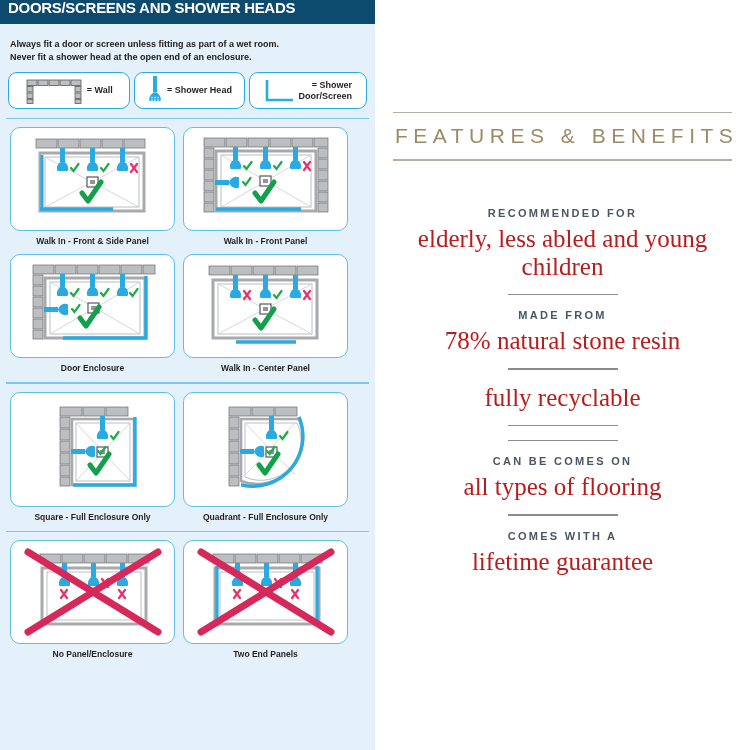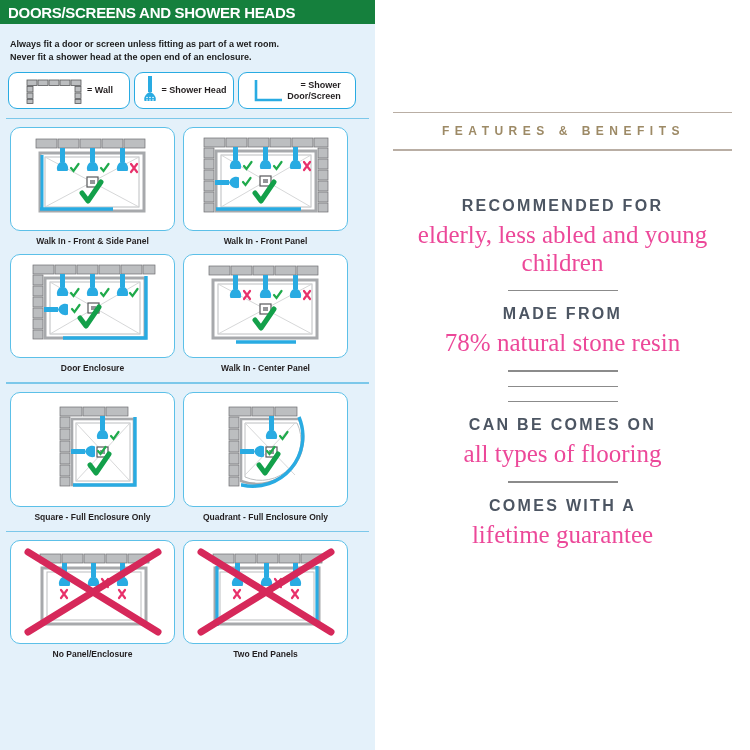--- a/index.html
+++ b/index.html
@@ -11,22 +11,22 @@
   .page{position:relative;width:750px;height:750px;display:flex;}
 
   
   .left{
     width:375px;height:750px;
     background:#e4f1fa;
     position:relative;
     box-sizing:border-box;
   }
   .hdr{
-    height:24px;background:#15803d;color:#ffffff;
-    display:flex;align-items:center;
+    height:24px;background:#0c4a6e;color:#ffffff;
+    display:flex;align-items:flex-end;
     padding:8px 8px;
     box-sizing:border-box;
   }
   .hdr-title{
     font-size:15px;font-weight:bold;letter-spacing:-0.3px;
     font-family:"Liberation Sans",sans-serif;
     white-space:nowrap;
   }
   .intro{
     padding:14px 10px 6px 10px;
@@ -40,21 +40,21 @@
   
   .legend{
     display:flex;gap:4px;padding:2px 8px 0 8px;align-items:stretch;
   }
   .legend-box{
     background:#ffffff;border:1.4px solid #29abe2;border-radius:9px;
     display:flex;align-items:center;justify-content:center;
     gap:4px;padding:3px 6px;box-sizing:border-box;
   }
   .lg1{width:122px;height:37px;}
-  .lg2{width:100px;height:37px;}
+  .lg2{width:112px;height:37px;}
   .lg3{width:118px;height:37px;}
   .legend-label{font-size:9px;font-weight:bold;color:#231f20;line-height:1.15;}
   .legend-label.two{white-space:pre-line;text-align:right;}
 
   .divider{
     height:1.4px;background:#7cc8ea;margin:9px 6px 0 6px;
   }
 
   
   .grid{
@@ -79,34 +79,34 @@
     width:375px;height:750px;background:#ffffff;
     box-sizing:border-box;
     padding:0 18px;
     position:relative;
   }
   .fb-rule{height:1.4px;background:#b9aea4;width:100%;}
   .fb-title{
     text-align:center;color:#9e8champ;
     color:#9d8a66;
     font-family:"Liberation Sans",sans-serif;
-    font-size:12px;font-weight:bold;letter-spacing:5.5px;
+    font-size:21px;font-weight:normal;letter-spacing:5.5px;
     padding:11px 0 11px 2px;
     white-space:nowrap;
   }
   .fb-head-wrap{margin-top:112px;}
 
   .feat{text-align:center;}
   .feat-label{
     color:#4c5562;
-    font-size:16px;font-weight:bold;letter-spacing:2.3px;
+    font-size:11px;font-weight:bold;letter-spacing:2.3px;
     font-family:"Liberation Sans",sans-serif;
   }
   .feat-value{
-    color:#ec4899;
+    color:#b91c1c;
     font-family:"Liberation Serif",serif;
     font-size:25px;font-weight:400;
     margin-top:6px;line-height:1.12;
   }
   .feat-sub{
     color:#3b4350;
     font-family:"Liberation Sans",sans-serif;
     font-size:10.5px;margin-top:5px;
   }
   .feat-sep{
@@ -505,20 +505,21 @@
     </div>
     <div class="feat-sep"></div>
 
     <div class="feat">
       <div class="feat-label">MADE FROM</div>
       <div class="feat-value">78% natural stone resin</div>
     </div>
     <div class="feat-sep"></div>
 
     <div class="feat">
+      <div class="feat-value">fully recyclable</div>
     </div>
     <div class="feat-sep"></div>
 
     <div class="feat-sep"></div>
 
     <div class="feat">
       <div class="feat-label">CAN BE COMES ON</div>
       <div class="feat-value">all types of flooring</div>
     </div>
     <div class="feat-sep"></div>

